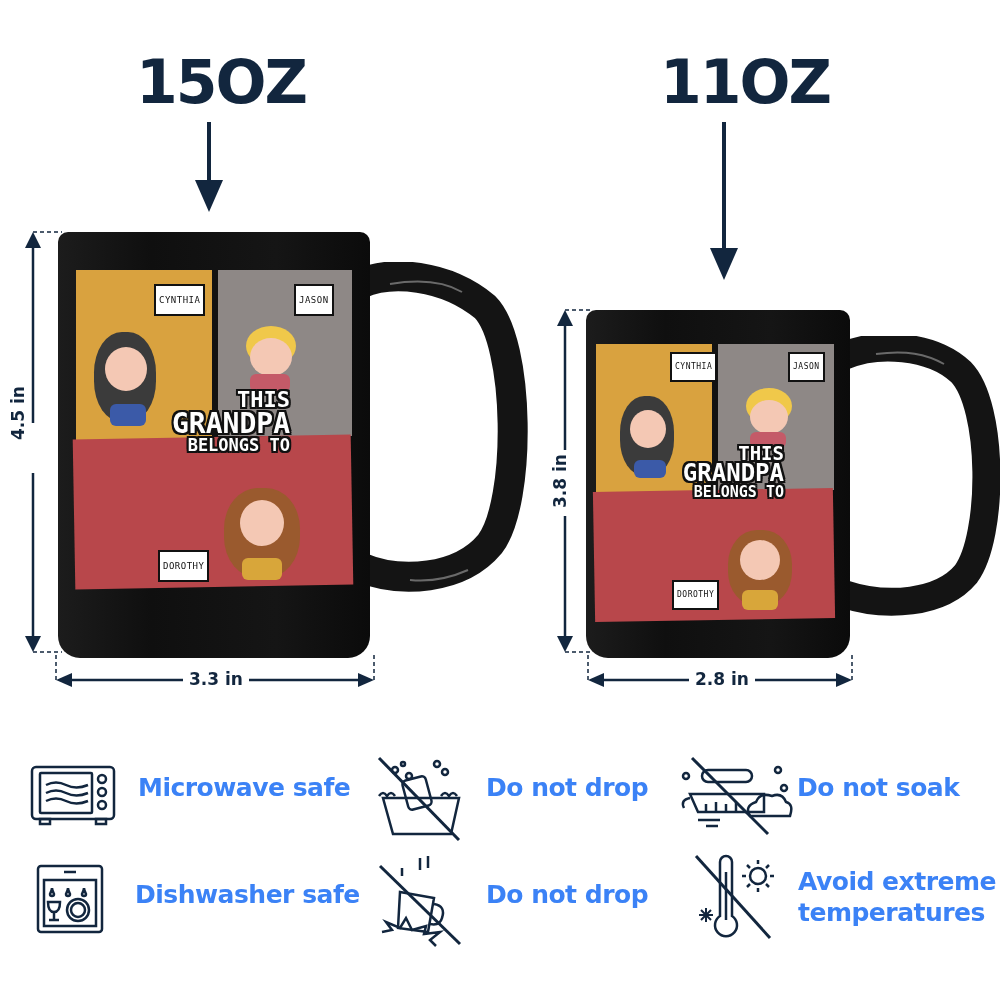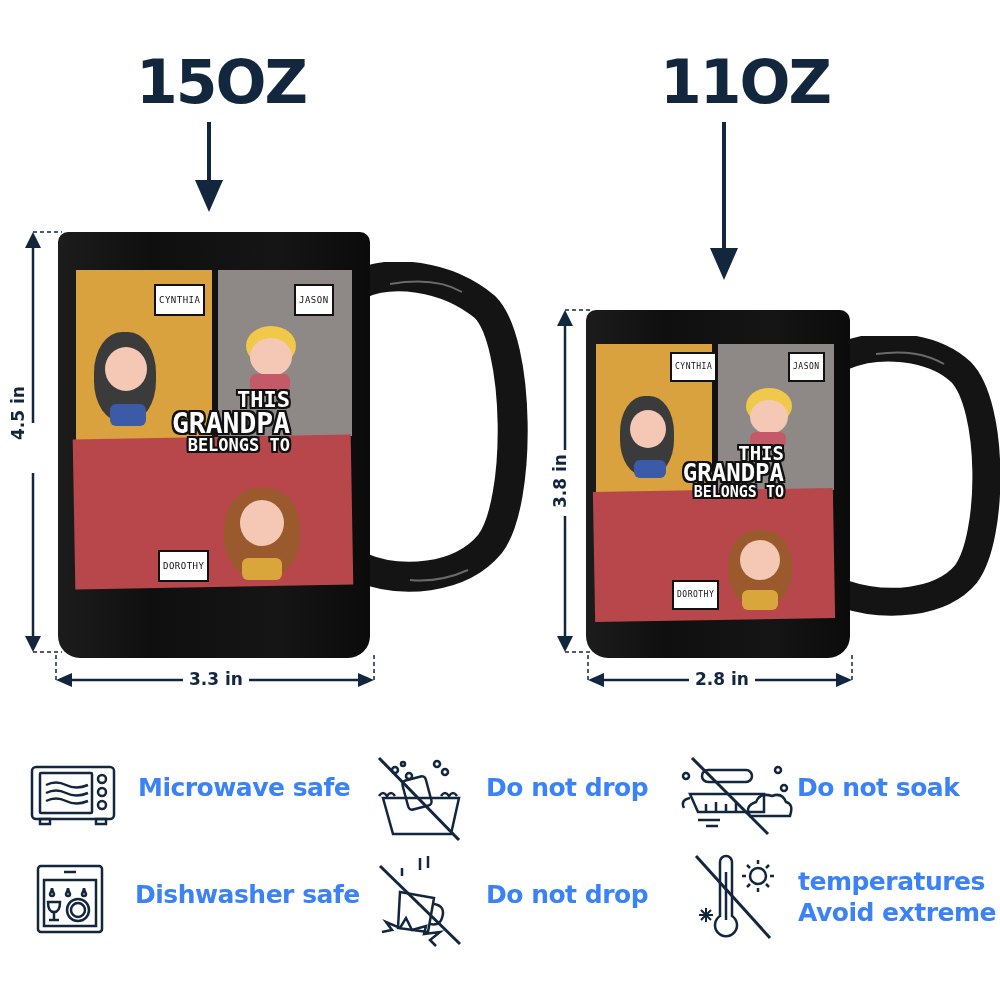--- a/index.html
+++ b/index.html
@@ -216,15 +216,15 @@
 
 <svg class="abs" style="left:692px;top:852px;" width="90" height="90" viewBox="0 0 90 90" fill="none" stroke="#12263e" stroke-width="2.5">
   <path d="M28,10 a6,6 0 0 1 12,0 L40,64 a11,11 0 1 1 -12,0 Z"></path>
   <line x1="34" y1="20" x2="34" y2="68"></line>
   <circle cx="66" cy="24" r="8"></circle>
   <path d="M66,8 v4 M66,36 v4 M50,24 h4 M78,24 h4 M55,13 l3,3 M74,32 l3,3 M55,35 l3,-3 M74,16 l3,-3"></path>
   <path d="M14,56 v14 M7,63 h14 M9,58 l10,10 M19,58 l-10,10" stroke-width="2"></path>
   <line x1="4" y1="4" x2="78" y2="86" stroke-width="3"></line>
 </svg>
 <div class="abs care-label" style="left:798px;top:866px;">
+  <div>Avoid extreme</div>
   <div>temperatures</div>
-  <div>Avoid extreme</div>
 </div>
 
 </body></html>

